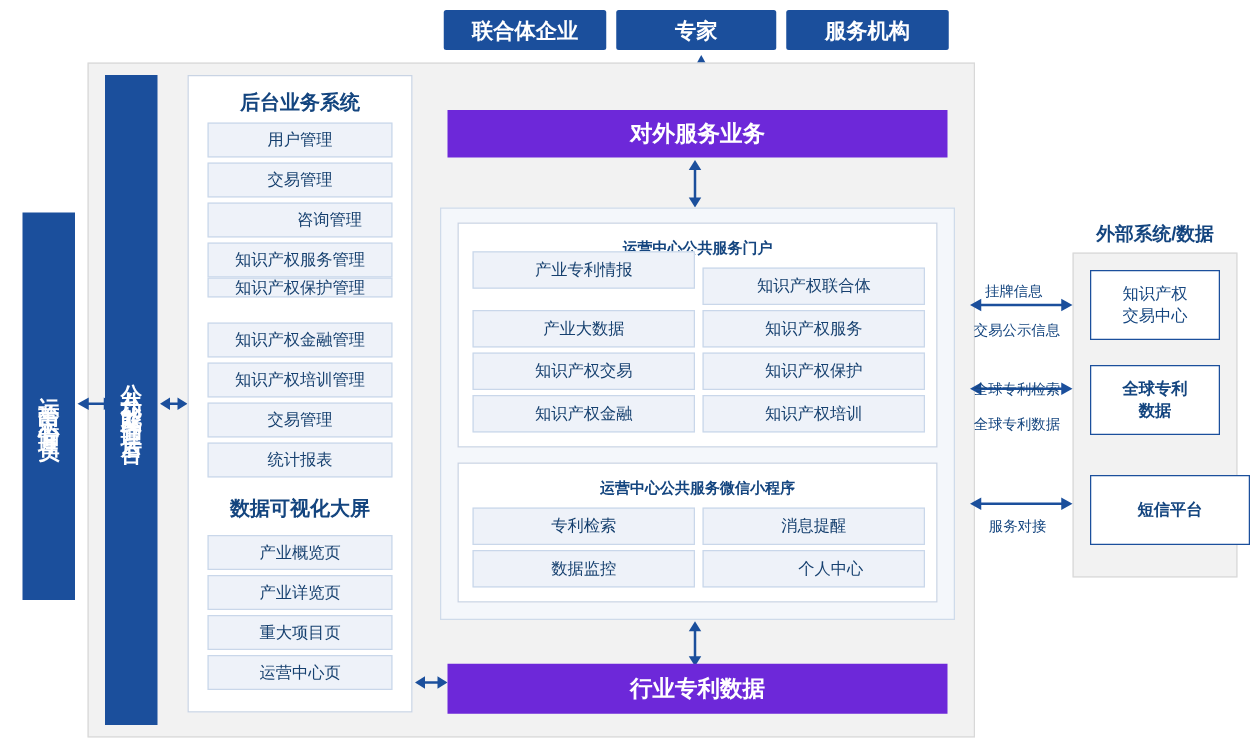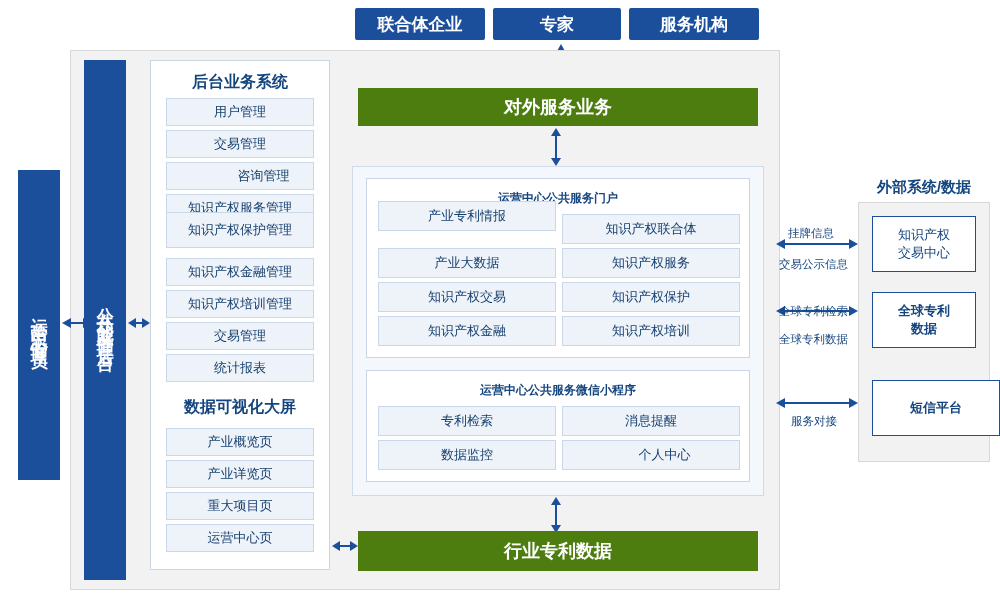--- a/index.html
+++ b/index.html
@@ -14,21 +14,21 @@
   .abs{position:absolute;box-sizing:border-box;}
   
   .topbox{
     background:#1b4f9c;color:#fff;font-weight:bold;font-size:17px;
     display:flex;align-items:center;justify-content:center;
     border-radius:2px;
   }
   
   .grey-panel{background:#f2f2f2;border:1px solid #d8d8d8;}
   .blue-bar{
-    background:#4d7c0f;color:#fff;font-weight:bold;
+    background:#6d28d9;color:#fff;font-weight:bold;
     display:flex;align-items:center;justify-content:center;
   }
   .vert-blue{
     background:#1b4f9c;color:#fff;font-weight:bold;font-size:17px;
     display:flex;align-items:center;justify-content:center;
     writing-mode:vertical-rl;text-orientation:upright;
     letter-spacing:6px;line-height:1.25;
     padding:10px 0;
   }
   .white-card{background:#ffffff;border:1px solid #c9d4e4;}
@@ -103,21 +103,21 @@
   </div>
 <div class="abs lightbox" style="left:166px;top:130px;width:148px;height:28px;">
   <span>交易管理</span>
   </div>
 <div class="abs lightbox" style="left:166px;top:162px;width:148px;height:28px;padding-left:47px;">
   <span>咨询管理</span>
   </div>
 <div class="abs lightbox" style="left:166px;top:194px;width:148px;height:28px;">
   <span>知识产权服务管理</span>
   </div>
-<div class="abs lightbox" style="left:166px;top:212px;width:148px;height:36px;justify-content:center;">
+<div class="abs lightbox" style="left:166px;top:222px;width:148px;height:16px;justify-content:center;">
   <span>知识产权保护管理</span>
   </div>
 <div class="abs lightbox" style="left:166px;top:258px;width:148px;height:28px;">
   <span>知识产权金融管理</span>
   </div>
 <div class="abs lightbox" style="left:166px;top:290px;width:148px;height:28px;">
   <span>知识产权培训管理</span>
   </div>
 <div class="abs lightbox" style="left:166px;top:322px;width:148px;height:28px;">
   <span>交易管理</span>

